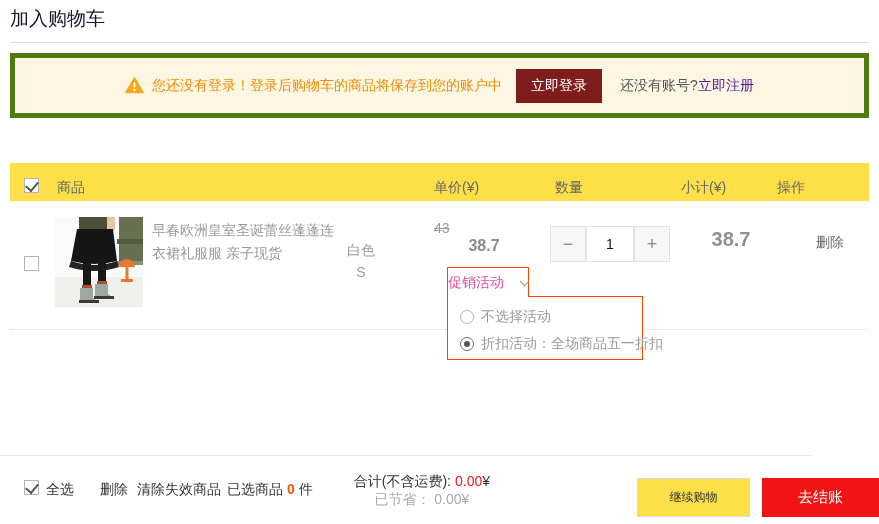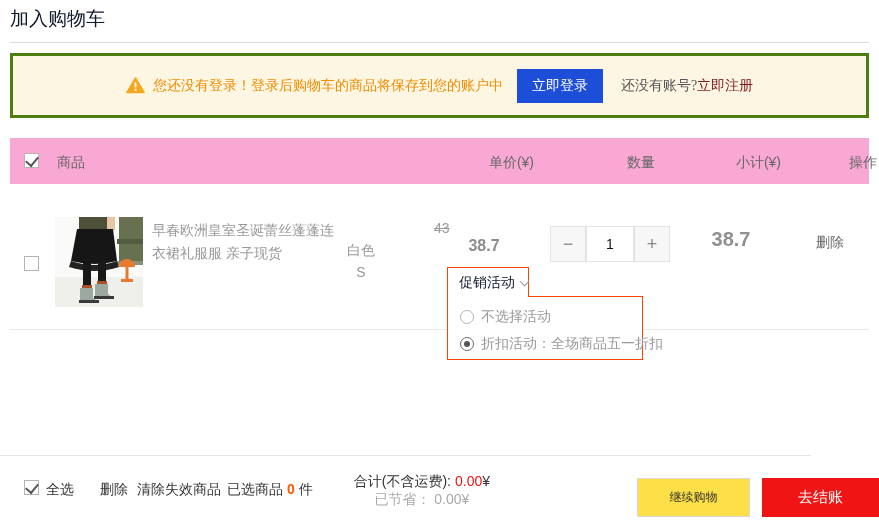--- a/index.html
+++ b/index.html
@@ -6,34 +6,34 @@
   html,body { background:#fff; }
   body { font-family:"Liberation Sans","DejaVu Sans",sans-serif; }
   .page { position:relative; width:879px; height:524px; background:#fff; overflow:hidden; }
 
   
   .page-title { position:absolute; left:10px; top:6px; font-size:19px; font-weight:400; color:#0f172a; }
   .title-divider { position:absolute; left:10px; top:42px; width:859px; height:1px; background:#dcdcdc; }
 
   
   .banner { position:absolute; left:10px; top:53px; width:859px; height:65px; background:#fdf6e2;
-            border:3px solid #4d7c0f; display:flex; align-items:center; justify-content:center; font-size:14px;font-family:Liberation Serif, serif; }
+            border:5px solid #4d7c0f; display:flex; align-items:center; justify-content:center; font-size:14px; }
   .warn-icon { display:flex; margin-right:8px; }
   .warn-text { color:#f08c00; }
-  .login-btn { margin-left:14px; background:#1d4ed8; color:#fff; border:none; font-size:14px;
+  .login-btn { margin-left:14px; background:#7f1d1d; color:#fff; border:none; font-size:14px;
                padding:8px 15px; cursor:pointer; font-family:inherit; }
   .no-account { margin-left:18px; color:#555; }
-  .register-link { color:#7f1d1d; margin-left:0; cursor:pointer; text-decoration:none; }
+  .register-link { color:#4c1d95; margin-left:0; cursor:pointer; text-decoration:none; }
 
   
-  .thead { position:absolute; left:10px; top:138px; width:859px; height:46px; background:#f9a8d4; }
+  .thead { position:absolute; left:10px; top:163px; width:859px; height:46px; background:#fde047; }
   .thead .checkbox { position:absolute; left:14px; top:15px; }
   .th { position:absolute; top:16px; color:#666; font-size:14px; }
   .th-product { left:47px; }
-  .th-price, .th-qty, .th-subtotal, .th-action { width:100px; text-align:right; }
+  .th-price, .th-qty, .th-subtotal, .th-action { width:100px; text-align:left; }
   .th-price { left:424px; }
   .th-qty { left:545px; }
   .th-subtotal { left:671px; }
   .th-action { left:767px; }
 
   
   .checkbox { width:15px; height:15px; border:1px solid #b3b3b3; background:#fff; display:inline-block; position:relative; cursor:pointer; }
   .checkbox.checked::after { content:""; position:absolute; left:3px; top:0px; width:6px; height:10px;
       border-right:2px solid #555; border-bottom:2px solid #555; transform:rotate(40deg); }
   .radio { width:14px; height:14px; border:1px solid #b5b5b5; border-radius:50%; background:#fff; display:inline-block; position:relative; flex:none; cursor:pointer; }
@@ -53,22 +53,22 @@
       color:#888; font-size:18px; line-height:1; cursor:pointer; font-family:inherit; }
   .qty-minus { left:540px; }
   .qty-plus  { left:624px; }
   .qty-input { position:absolute; left:576px; top:25px; width:48px; height:36px; border:1px solid #e3e3e3;
       text-align:center; font-size:14px; color:#111; font-family:inherit; }
   .subtotal { position:absolute; left:671px; top:27px; width:100px; text-align:center; font-size:20px; font-weight:bold; color:#909090; }
   .del-link { position:absolute; left:770px; top:33px; width:100px; text-align:center; font-size:14px; color:#666; cursor:pointer; text-decoration:none; }
 
   
   .promo-tab { position:absolute; left:447px; top:267px; width:82px; height:30px; background:#fff; z-index:3;
-      border:1px solid #ff4400; border-bottom:none; display:flex; align-items:center; justify-content:flex-end;
-      gap:6px; color:#0f172a; font-size:14px; cursor:pointer; }
+      border:1px solid #ff4400; border-bottom:none; display:flex; align-items:center; justify-content:space-between;
+      gap:6px; color:#ec4899; font-size:14px; cursor:pointer; }
   .chev { width:7px; height:7px; border-right:1.6px solid #999; border-bottom:1.6px solid #999; transform:rotate(45deg); margin-top:-3px; }
   .promo-panel { position:absolute; left:447px; top:296px; width:196px; height:64px; background:#fff; z-index:2;
       border:1px solid #ff4400; padding:11px 12px; display:flex; flex-direction:column; gap:9px; }
   .promo-opt { display:flex; align-items:center; gap:7px; font-size:14px; color:#999; cursor:pointer; white-space:nowrap; }
 
   
   .footer { position:absolute; left:0; top:455px; width:811px; height:69px; background:#fff; border-top:1px solid #e5e5e5; }
   .footer .checkbox { position:absolute; left:24px; top:24px; }
   .fo-text { position:absolute; top:25px; font-size:14px; color:#333; }
   .fo-selectall { left:46px; cursor:pointer; }

